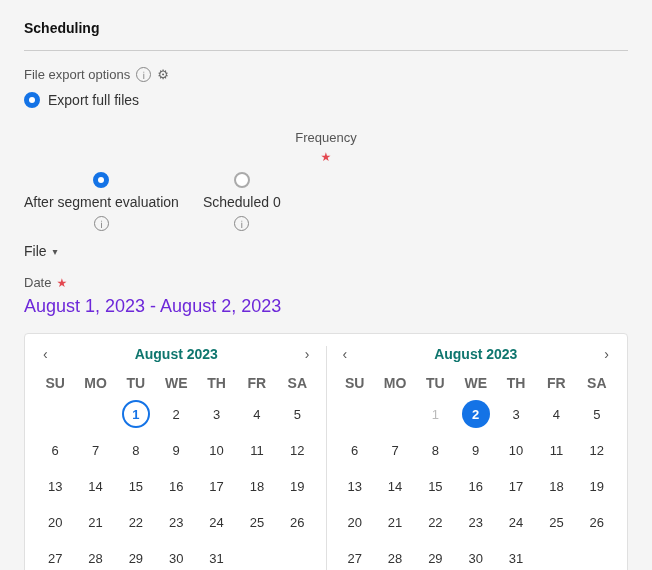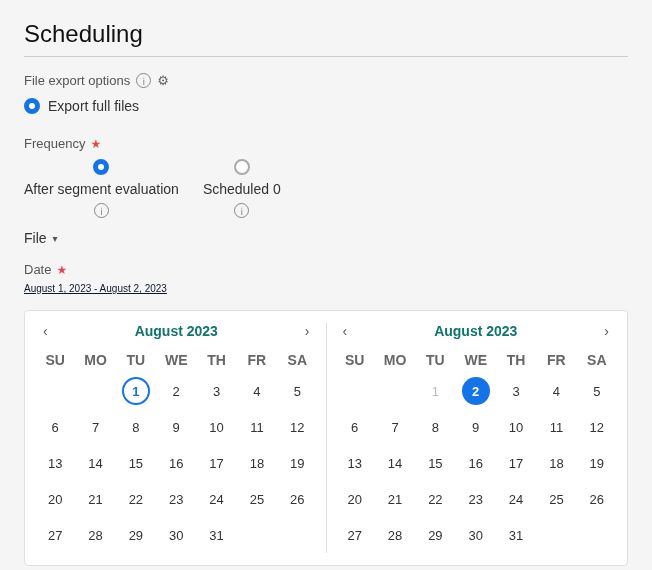--- a/index.html
+++ b/index.html
@@ -6,23 +6,23 @@
     body {
       font-family: -apple-system, BlinkMacSystemFont, 'Segoe UI', sans-serif;
       background: #f5f5f5;
       width: 652px;
       min-height: 570px;
       padding: 20px 24px;
       color: #333;
       font-size: 14px;
     }
     .page-title {
-      font-size: 24px;
-      font-weight: 400;
-      margin-bottom: 8px;
+      font-size: 14px;
+      font-weight: 700;
+      margin-bottom: 14px;
       color: #111;
     }
     .divider {
       border: none;
       border-top: 1px solid #ccc;
       margin-bottom: 16px;
     }
     .section-label {
       display: flex;
       align-items: center;
@@ -74,20 +74,21 @@
     .frequency-section {
       margin-bottom: 14px;
     }
     .frequency-label {
       display: flex;
       align-items: center;
       gap: 5px;
       font-size: 13px;
       color: #555;
       margin-bottom: 8px;
+      flex-direction: column;
     }
     .required-star {
       color: #e34850;
       font-size: 12px;
     }
     .frequency-options {
       display: flex;
       align-items: center;
       gap: 24px;
       margin-bottom: 10px;
@@ -143,23 +144,22 @@
     }
     .date-label {
       display: flex;
       align-items: center;
       gap: 5px;
       font-size: 13px;
       color: #555;
       margin-bottom: 6px;
     }
     .date-value {
-      font-size: 10px;
-      color: #0f172a;
-      text-decoration: underline;
+      font-size: 18px;
+      color: #6d28d9;
     }
     .calendars-container {
       display: flex;
       gap: 0;
       background: white;
       border: 1px solid #e0e0e0;
       border-radius: 4px;
       padding: 12px 10px;
       margin-top: 10px;
     }

